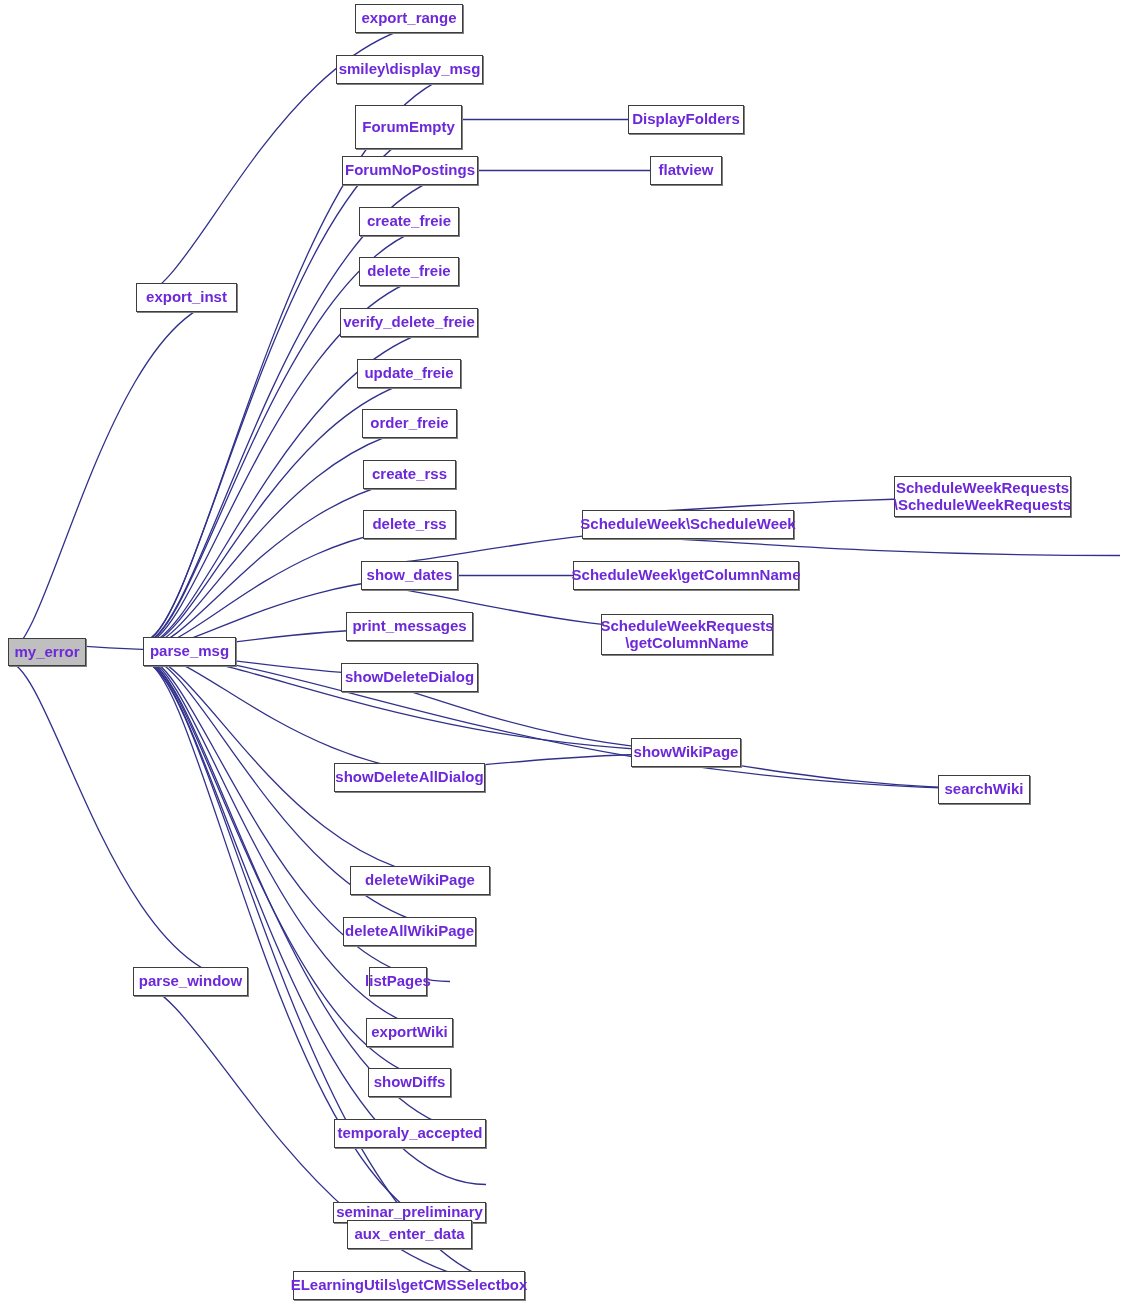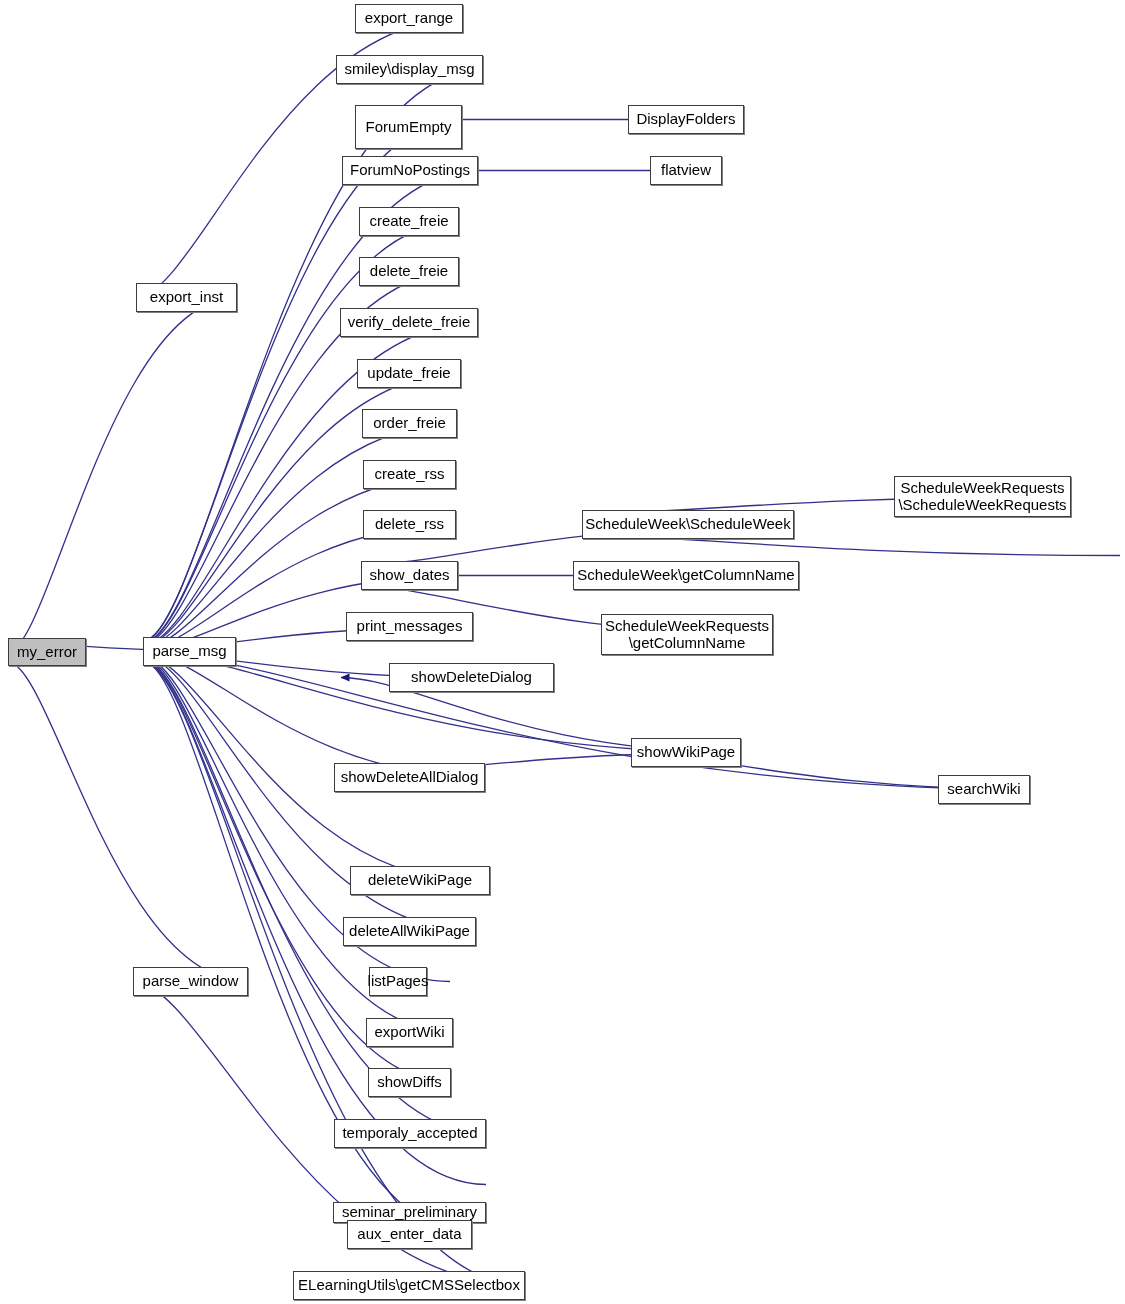--- a/index.html
+++ b/index.html
@@ -21,30 +21,31 @@
     top: 0;
     width: 1125px;
     height: 1304px;
     pointer-events: none;
   }
   .node {
     position: absolute;
     box-sizing: border-box;
     border: 1px solid #3d3d3d;
     background: #ffffff;
-    color: #000000;
+    color: #6d28d9;
     font-size: 15px;
     line-height: 1.12;
     display: flex;
     align-items: center;
     justify-content: center;
     text-align: center;
     white-space: pre-line;
     box-shadow: 1px 1px 0 0 #808080;
     z-index: 2;
+    font-weight: bold;
   }
   .node.current {
     background: #bfbfbf;
   }
   .node .label {
     display: block;
     padding: 0 4px;
   }
 </style>
 </head>
@@ -108,21 +109,21 @@
     <div class="node" style="left: 342px; top: 156px; width: 136px; height: 29px;"><span class="label">ForumNoPostings</span></div>
     <div class="node" style="left: 359px; top: 207px; width: 100px; height: 29px; text-align: right;"><span class="label">create_freie</span></div>
     <div class="node" style="left: 359px; top: 257px; width: 100px; height: 29px;"><span class="label">delete_freie</span></div>
     <div class="node" style="left: 340px; top: 308px; width: 138px; height: 29px;"><span class="label">verify_delete_freie</span></div>
     <div class="node" style="left: 357px; top: 359px; width: 104px; height: 29px;"><span class="label">update_freie</span></div>
     <div class="node" style="left: 362px; top: 409px; width: 95px; height: 29px;"><span class="label">order_freie</span></div>
     <div class="node" style="left: 363px; top: 460px; width: 93px; height: 29px;"><span class="label">create_rss</span></div>
     <div class="node" style="left: 363px; top: 510px; width: 93px; height: 29px;"><span class="label">delete_rss</span></div>
     <div class="node" style="left: 361px; top: 561px; width: 97px; height: 29px;"><span class="label">show_dates</span></div>
     <div class="node" style="left: 346px; top: 612px; width: 127px; height: 29px;"><span class="label">print_messages</span></div>
-    <div class="node" style="left: 341px; top: 663px; width: 165px; height: 29px; margin-left: 48px;"><span class="label">showDeleteDialog</span></div>
+    <div class="node" style="left: 341px; top: 663px; width: 137px; height: 29px;"><span class="label">showDeleteDialog</span></div>
     <div class="node" style="left: 334px; top: 763px; width: 151px; height: 29px;"><span class="label">showDeleteAllDialog</span></div>
     <div class="node" style="left: 350px; top: 866px; width: 140px; height: 29px; text-align: center;"><span class="label">deleteWikiPage</span></div>
     <div class="node" style="left: 343px; top: 917px; width: 133px; height: 29px;"><span class="label">deleteAllWikiPage</span></div>
     <div class="node" style="left: 369px; top: 967px; width: 58px; height: 29px;"><span class="label">listPages</span></div>
     <div class="node" style="left: 366px; top: 1018px; width: 87px; height: 29px;"><span class="label">exportWiki</span></div>
     <div class="node" style="left: 368px; top: 1068px; width: 83px; height: 29px;"><span class="label">showDiffs</span></div>
     <div class="node" style="left: 334px; top: 1119px; width: 152px; height: 29px;"><span class="label">temporaly_accepted</span></div>
     <div class="node" style="left: 333px; top: 1202px; width: 153px; height: 21px;"><span class="label">seminar_preliminary</span></div>
     <div class="node" style="left: 347px; top: 1220px; width: 125px; height: 29px;"><span class="label">aux_enter_data</span></div>
     <div class="node" style="left: 293px; top: 1271px; width: 232px; height: 29px;"><span class="label">ELearningUtils\getCMSSelectbox</span></div>

